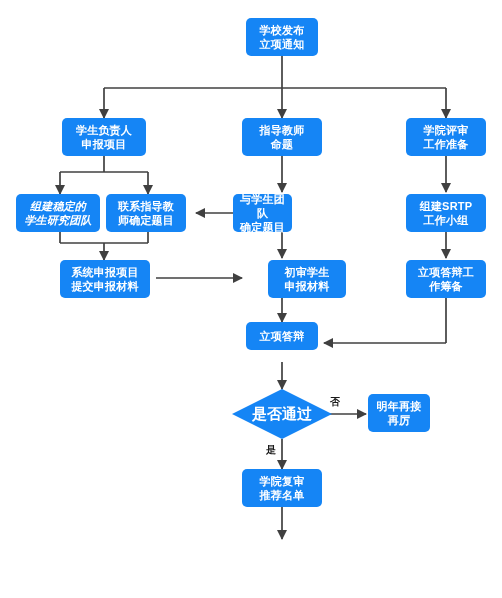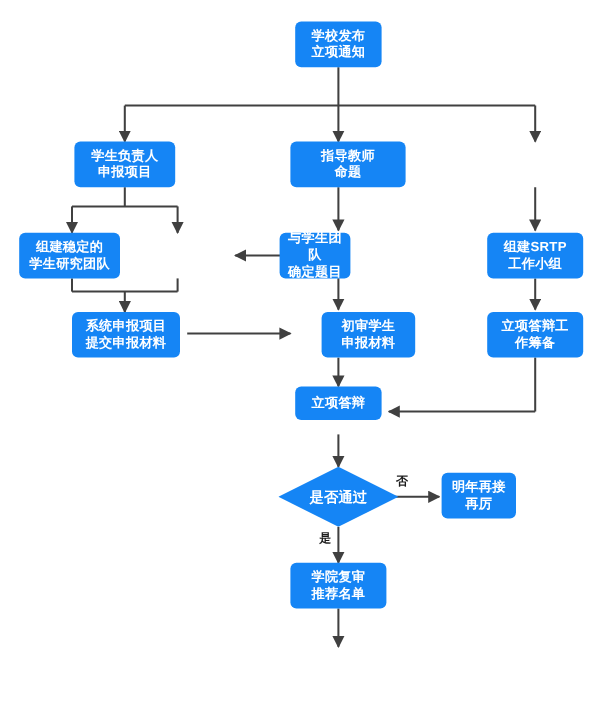--- a/index.html
+++ b/index.html
@@ -58,21 +58,21 @@
     position: absolute;
     left: 0;
     top: 0;
     width: 100%;
     height: 100%;
     display: flex;
     align-items: center;
     justify-content: center;
     color: #ffffff;
     font-weight: bold;
-    font-size: 12px;
+    font-size: 15px;
     text-align: center;
   }
   .edge-label {
     position: absolute;
     font-size: 10px;
     font-weight: bold;
     color: #1a1a1a;
     z-index: 4;
     background: transparent;
     line-height: 11px;
@@ -132,27 +132,31 @@
       <path d="M 282 507 L 282 539" marker-end="url(#arrow)"></path>
     </g>
   </svg>
 
   <div class="node" style="left:246px; top:18px; width:72px; height:38px;">学校发布
 立项通知</div>
 
   <div class="node" style="left:62px; top:118px; width:84px; height:38px;text-align:center;">学生负责人
 申报项目</div>
 
-  <div class="node" style="left:242px; top:118px; width:96px; height:38px;">指导教师
+  <div class="node" style="left:242px; top:118px; width:80px; height:38px;">指导教师
 命题</div>
 
+  <div class="node" style="left:406px; top:118px; width:80px; height:38px;">学院评审
+工作准备</div>
 
-  <div class="node" style="left:16px; top:194px; width:84px; height:38px;">组建稳定的
+  <div class="node" style="left:16px; top:194px; width:84px; height:38px;font-style:italic;">组建稳定的
 学生研究团队</div>
 
+  <div class="node" style="left:106px; top:194px; width:80px; height:38px;">联系指导教
+师确定题目</div>
 
   <div class="node" style="left:233px; top:194px; width:59px; height:38px;">与学生团队
 确定题目</div>
 
   <div class="node" style="left:406px; top:194px; width:80px; height:38px;">组建SRTP
 工作小组</div>
 
   <div class="node" style="left:60px; top:260px; width:90px; height:38px;">系统申报项目
 提交申报材料</div>
 

